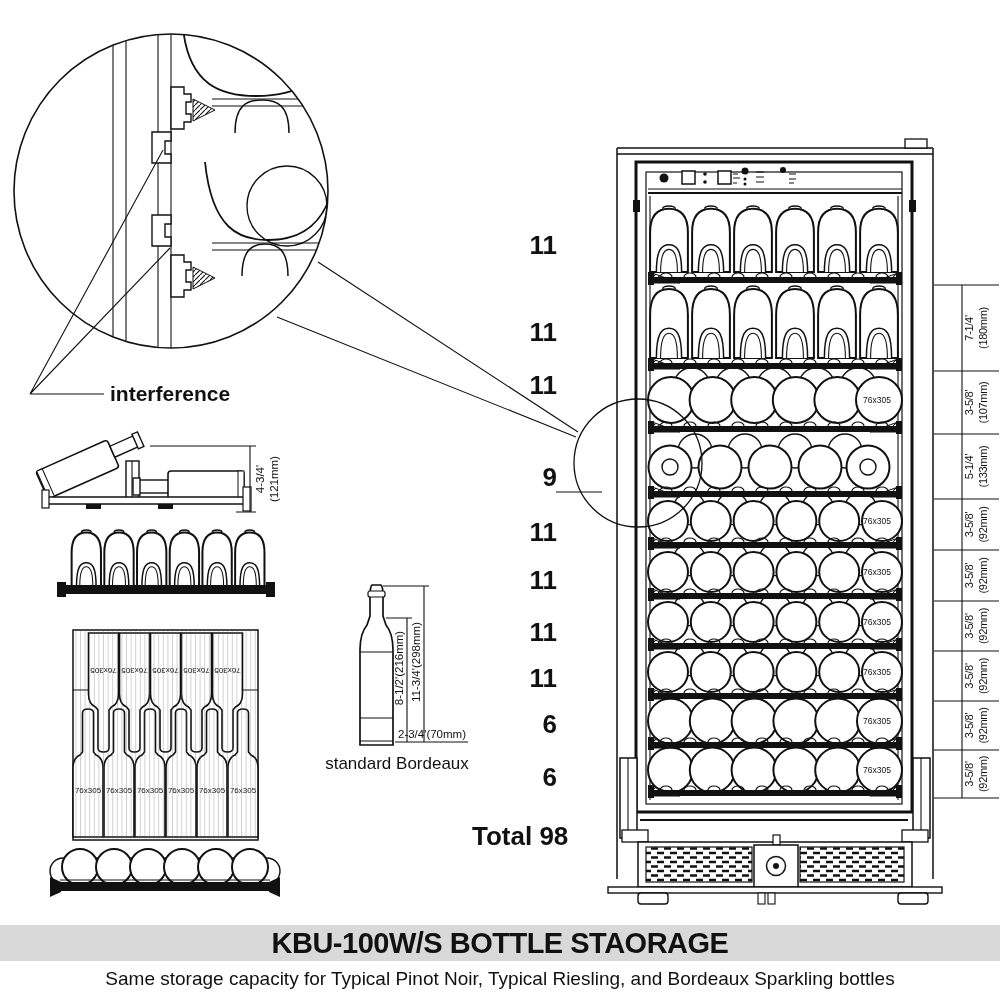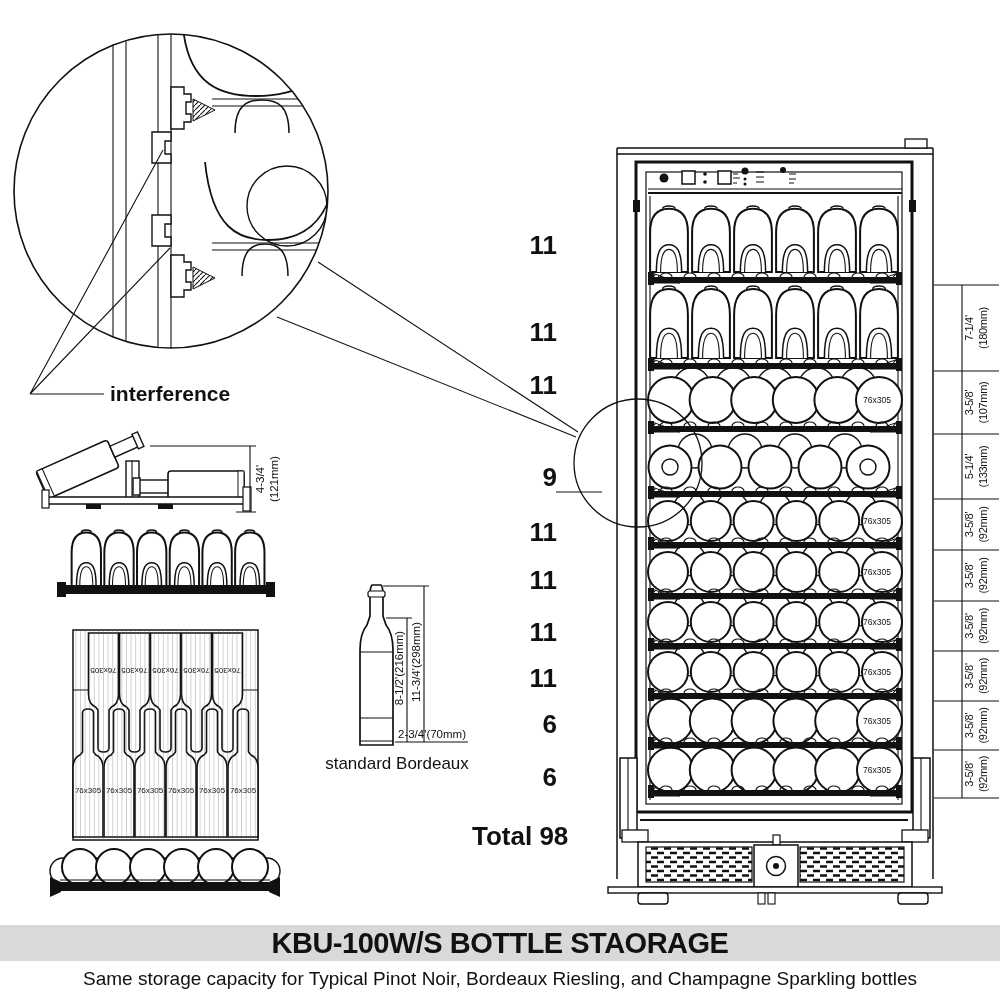--- a/index.html
+++ b/index.html
@@ -410,14 +410,14 @@
     <polygon points="50,877 61,882 61,892 50,897" class="dark"></polygon>
     <polygon points="280,877 269,882 269,892 280,897" class="dark"></polygon>
     <circle cx="638" cy="463" r="64" fill="none" stroke="#111" stroke-width="1.3"></circle>
     <path d="M556,492 H602" class="ln1"></path>
   </g>
 </svg>
 
 <div id="titlebar">
   <span>KBU-100W/S BOTTLE STAORAGE</span>
 </div>
-<div id="subtitle">Same storage capacity for Typical Pinot Noir, Bordeaux Riesling, and Champagne Sparkling bottles</div>
+<div id="subtitle">Same storage capacity for Typical Pinot Noir, Typical Riesling, and Bordeaux Sparkling bottles</div>
 </div>
 
 </body></html>

